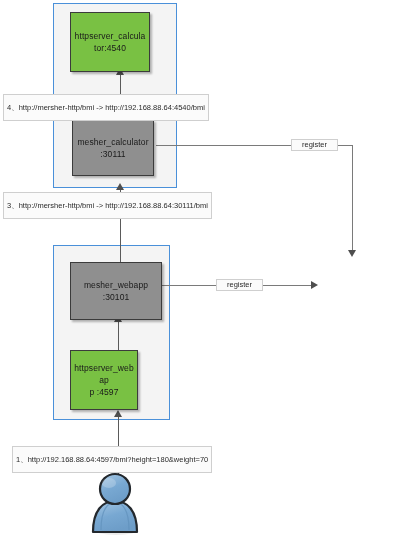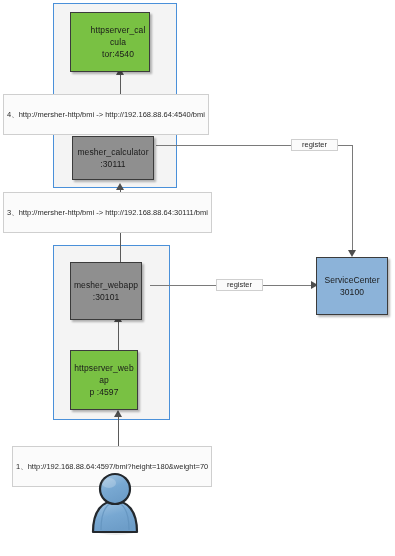--- a/index.html
+++ b/index.html
@@ -102,21 +102,21 @@
   }
 
   
   .edge-label {
     position: absolute;
     background: #fbfbfb;
     border: 1px solid #cfcfcf;
     font-size: 7.5px;
     line-height: 11px;
     color: #2b2b2b;
-    padding: 14px 3px;
+    padding: 7px 3px;
     white-space: nowrap;
     box-sizing: border-box;
   }
   .edge-label-small {
     position: absolute;
     background: #fbfbfb;
     border: 1px solid #cfcfcf;
     font-size: 7.5px;
     line-height: 10px;
     color: #2b2b2b;
@@ -151,54 +151,48 @@
   <div class="edge-v edge-dark" style="left:118px; top:415px; height:65px;"></div>
   <div class="arrow-up" style="left:114px; top:410px;"></div>
 
   <div class="edge-h" style="left:156px; top:145px; width:196px;"></div>
   <div class="edge-v" style="left:352px; top:145px; height:105px;"></div>
   <div class="arrow-down" style="left:348px; top:250px;"></div>
 
   <div class="edge-h" style="left:150px; top:285px; width:166px;"></div>
   <div class="arrow-right" style="left:311px; top:281px;"></div>
 
-  <div class="node node-green" style="left:70px; top:12px; width:80px; height:60px;padding-left:16px;">
+  <div class="node node-green" style="left:70px; top:12px; width:80px; height:60px;">
     <span class="node-label">
       <span>httpserver_calcula</span><br>
       <span>tor:4540</span>
     </span>
   </div>
 
-  <div class="node node-gray" style="left:72px; top:136px; width:82px; height:44px;">
+  <div class="node node-gray" style="left:72px; top:120px; width:82px; height:56px;">
     <span class="node-label">
       <span>mesher_calculator</span><br>
       <span>:30111</span>
     </span>
   </div>
 
-  <div class="node node-gray" style="left:70px; top:262px; width:72px; height:58px;">
+  <div class="node node-gray" style="left:70px; top:262px; width:92px; height:58px;">
     <span class="node-label">
       <span>mesher_webapp</span><br>
       <span>:30101</span>
     </span>
   </div>
 
   <div class="node node-green" style="left:70px; top:350px; width:68px; height:60px;">
     <span class="node-label">
       <span>httpserver_webap</span><br>
       <span>p :4597</span>
     </span>
   </div>
 
-  <div class="node node-blue" style="left:316px; top:257px; width:72px; height:58px;">
-    <span class="node-label">
-      <span>ServiceCenter</span><br>
-      <span>30100</span>
-    </span>
-  </div>
 
   <div class="edge-label" style="left:3px; top:94px;">4、http://mersher-http/bmi -&gt; http://192.168.88.64:4540/bmi</div>
 
   <div class="edge-label" style="left:3px; top:192px;">3、http://mersher-http/bmi -&gt; http://192.168.88.64:30111/bmi</div>
 
 
   <div class="edge-label" style="left:12px; top:446px;">1、http://192.168.88.64:4597/bmi?height=180&amp;weight=70</div>
 
   <div class="edge-label-small" style="left:291px; top:139px;">register</div>
 

